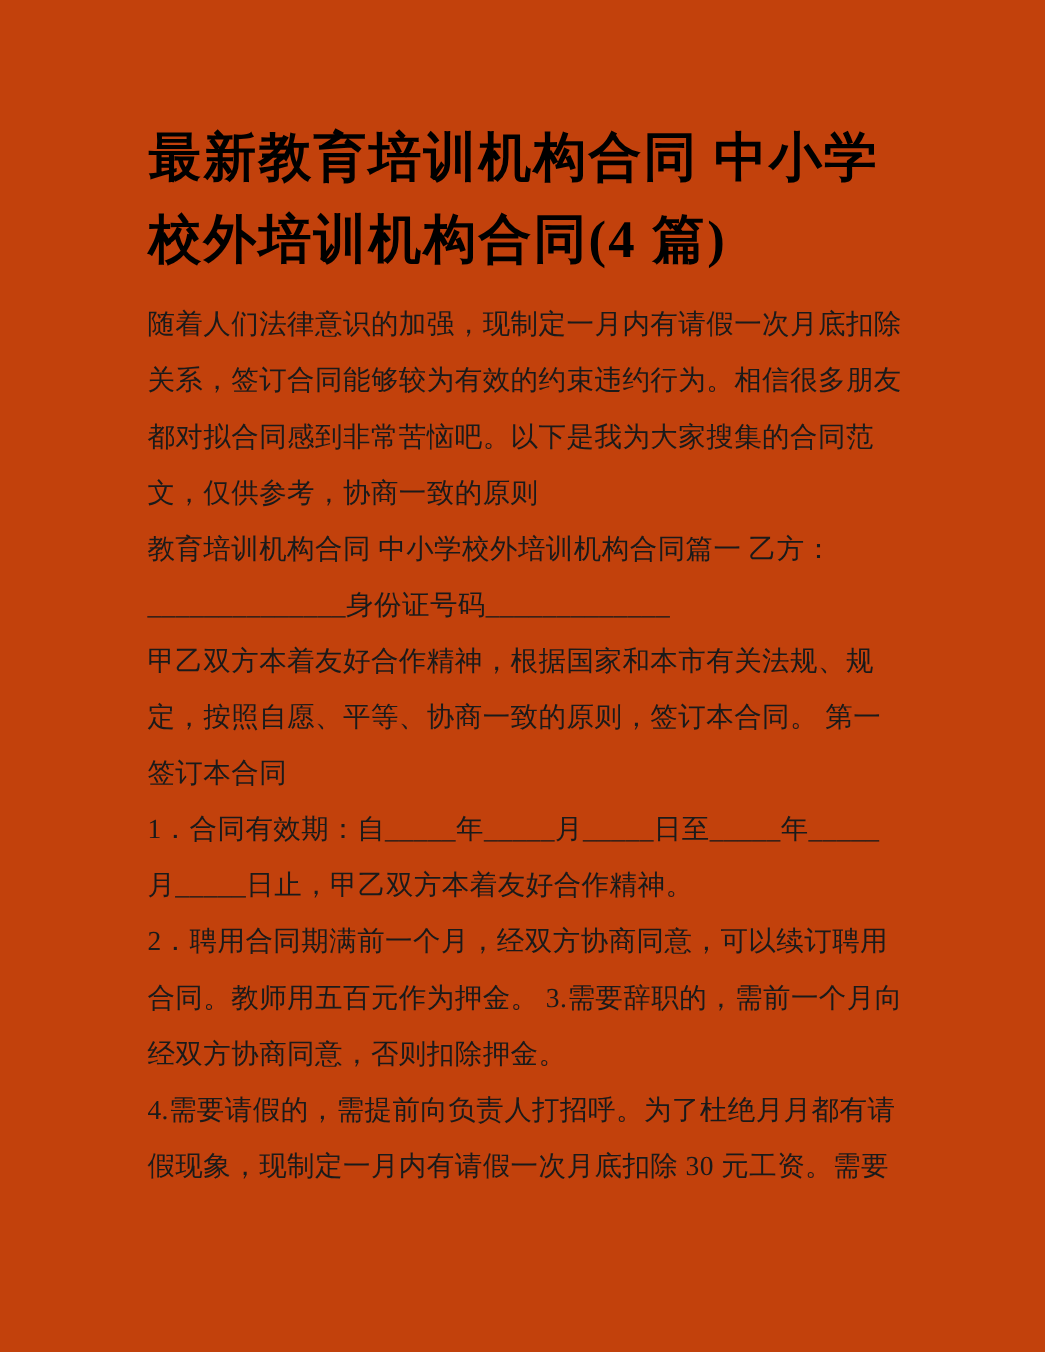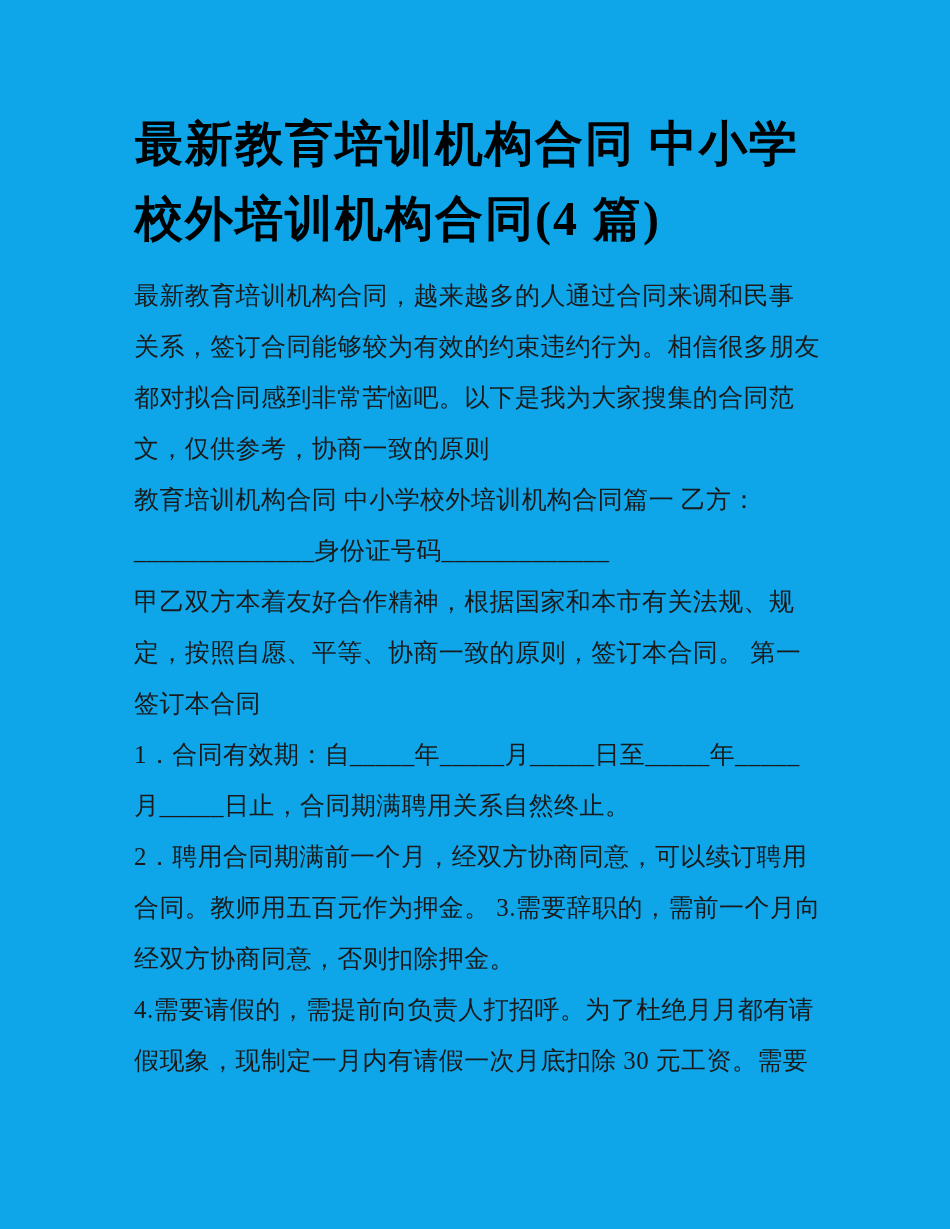--- a/index.html
+++ b/index.html
@@ -4,21 +4,21 @@
 <style>
   html, body {
     margin: 0;
     padding: 0;
     background: #ffffff;
   }
   .page {
     position: relative;
     width: 950px;
     height: 1229px;
-    background: #0ea5e9;
+    background: #c2410c;
     overflow: hidden;
     font-family: "Liberation Serif", "DejaVu Serif", serif;
   }
   .title {
     margin: 0;
     padding: 106px 120px 0 135px;
     font-size: 48px;
     font-weight: bold;
     line-height: 75px;
     color: #000000;
@@ -45,30 +45,30 @@
 </style>
 </head>
 <body>
 
 <div class="page">
   <h1 class="title">
       <span class="title-line">最新教育培训机构合同 中小学</span>
       <span class="title-line">校外培训机构合同(4 篇)</span>
     </h1>
   <div class="body">
-      <div class="body-line">最新教育培训机构合同，越来越多的人通过合同来调和民事</div>
+      <div class="body-line">随着人们法律意识的加强，现制定一月内有请假一次月底扣除</div>
       <div class="body-line">关系，签订合同能够较为有效的约束违约行为。相信很多朋友</div>
       <div class="body-line">都对拟合同感到非常苦恼吧。以下是我为大家搜集的合同范</div>
       <div class="body-line">文，仅供参考，协商一致的原则</div>
       <div class="body-line">教育培训机构合同 中小学校外培训机构合同篇一 乙方：</div>
       <div class="body-line">______________身份证号码_____________</div>
       <div class="body-line">甲乙双方本着友好合作精神，根据国家和本市有关法规、规</div>
       <div class="body-line">定，按照自愿、平等、协商一致的原则，签订本合同。 第一</div>
       <div class="body-line">签订本合同</div>
       <div class="body-line">1．合同有效期：自_____年_____月_____日至_____年_____</div>
-      <div class="body-line">月_____日止，合同期满聘用关系自然终止。</div>
+      <div class="body-line">月_____日止，甲乙双方本着友好合作精神。</div>
       <div class="body-line">2．聘用合同期满前一个月，经双方协商同意，可以续订聘用</div>
       <div class="body-line">合同。教师用五百元作为押金。 3.需要辞职的，需前一个月向</div>
       <div class="body-line">经双方协商同意，否则扣除押金。</div>
       <div class="body-line">4.需要请假的，需提前向负责人打招呼。为了杜绝月月都有请</div>
       <div class="body-line">假现象，现制定一月内有请假一次月底扣除 30 元工资。需要</div>
     </div>
 </div>
 
 </body></html>

